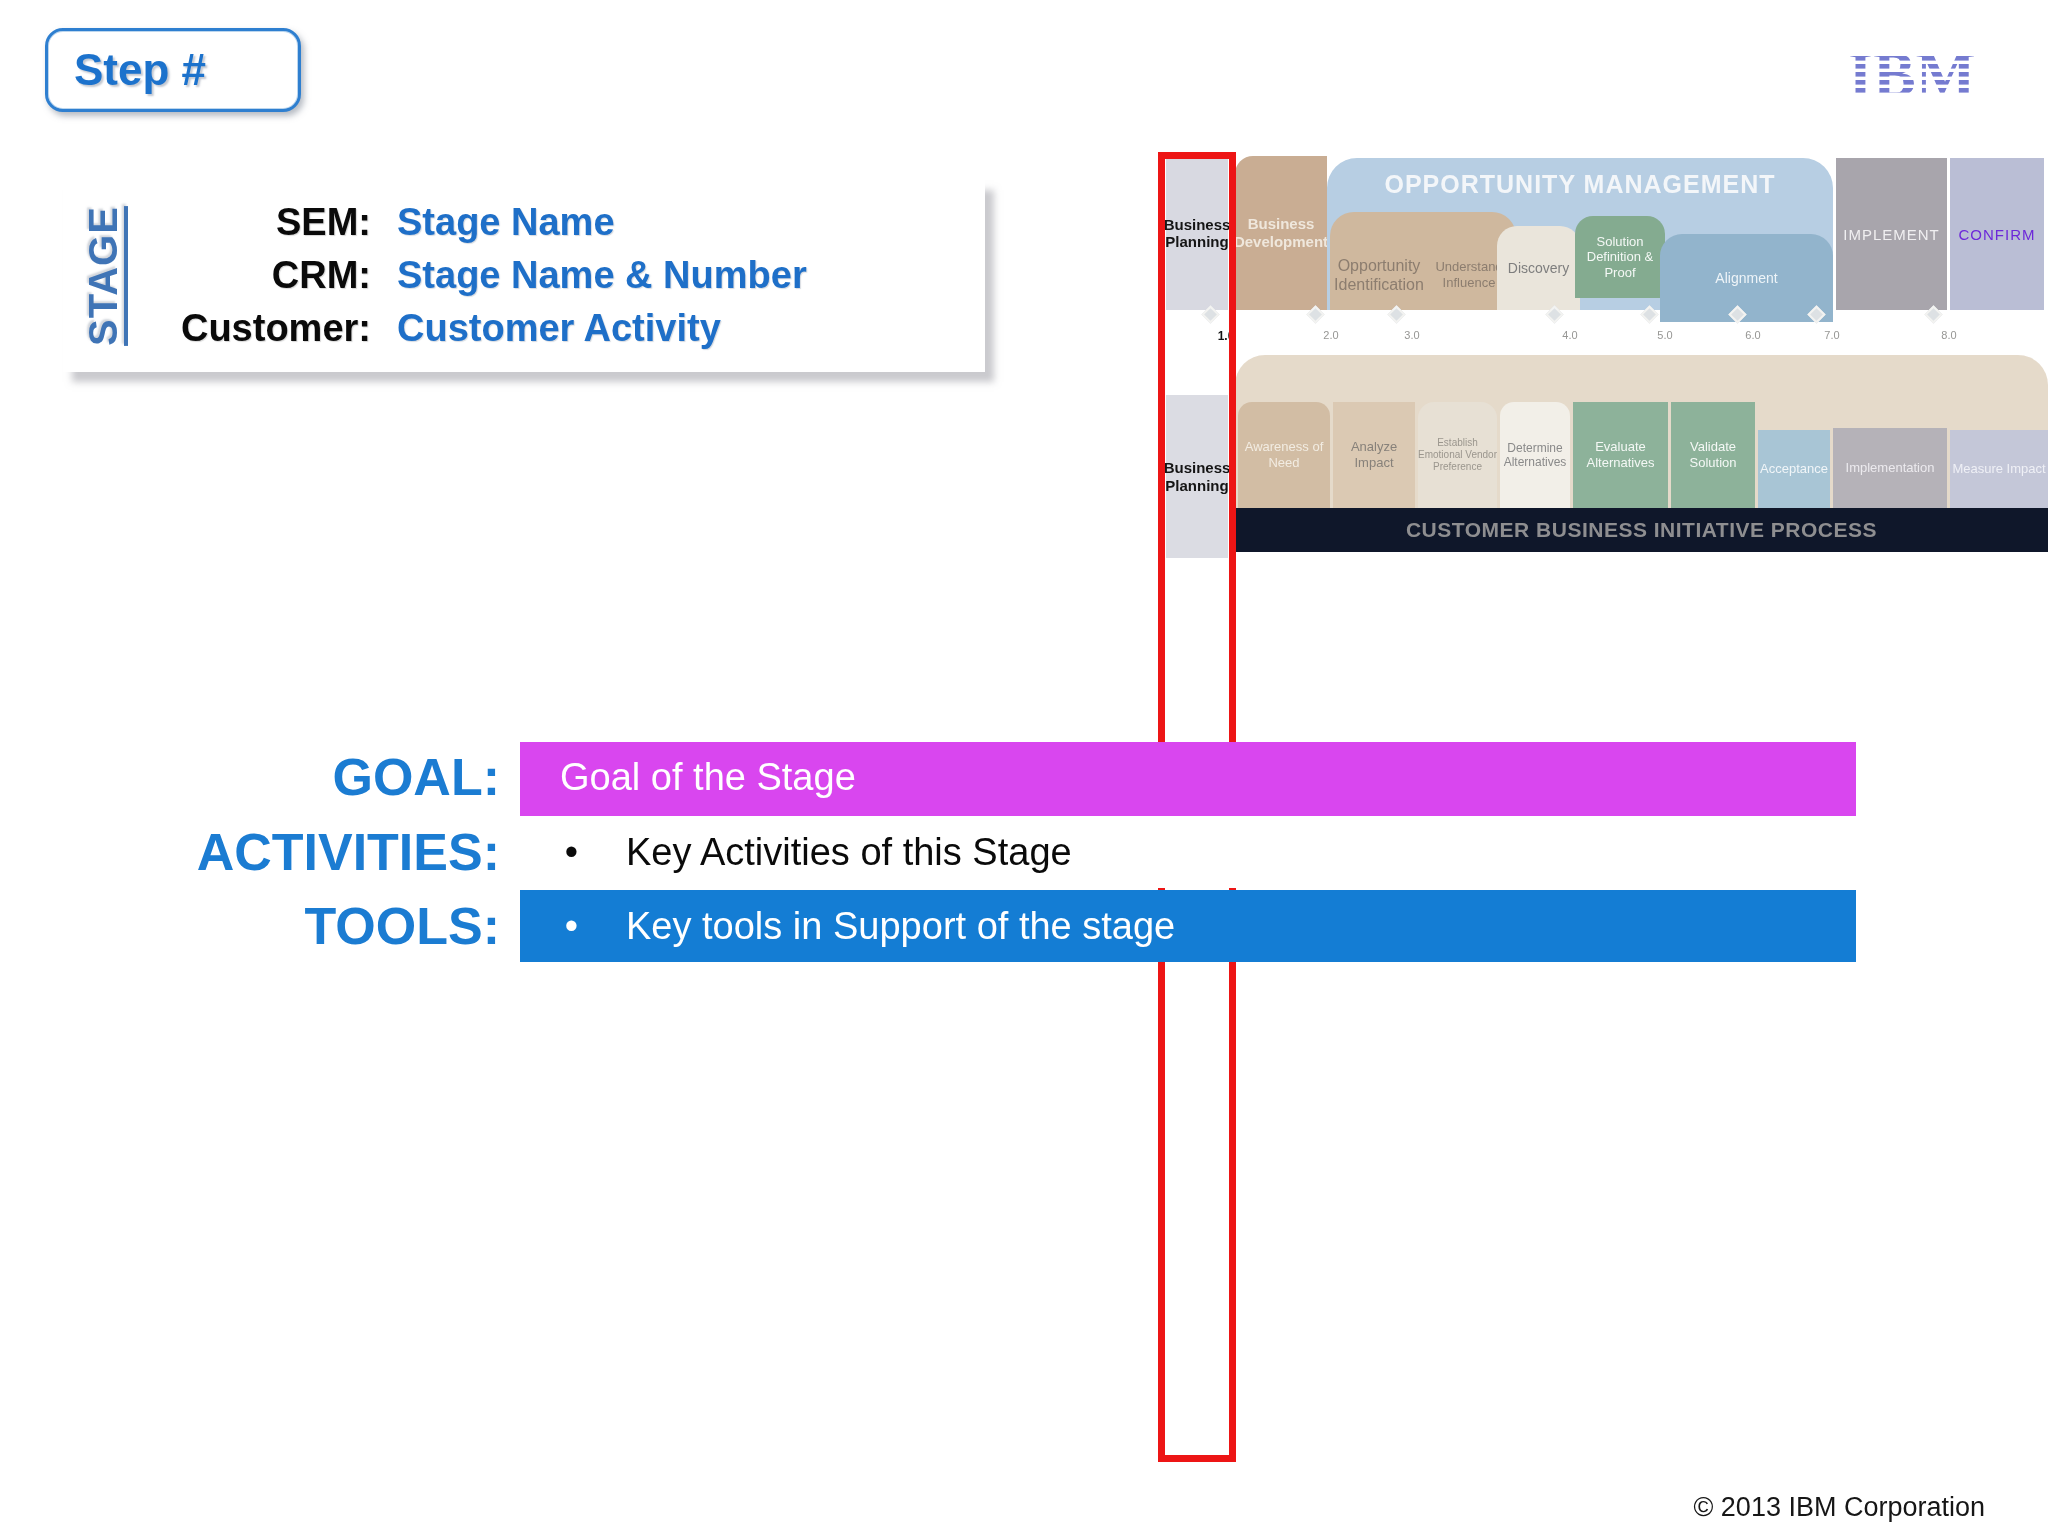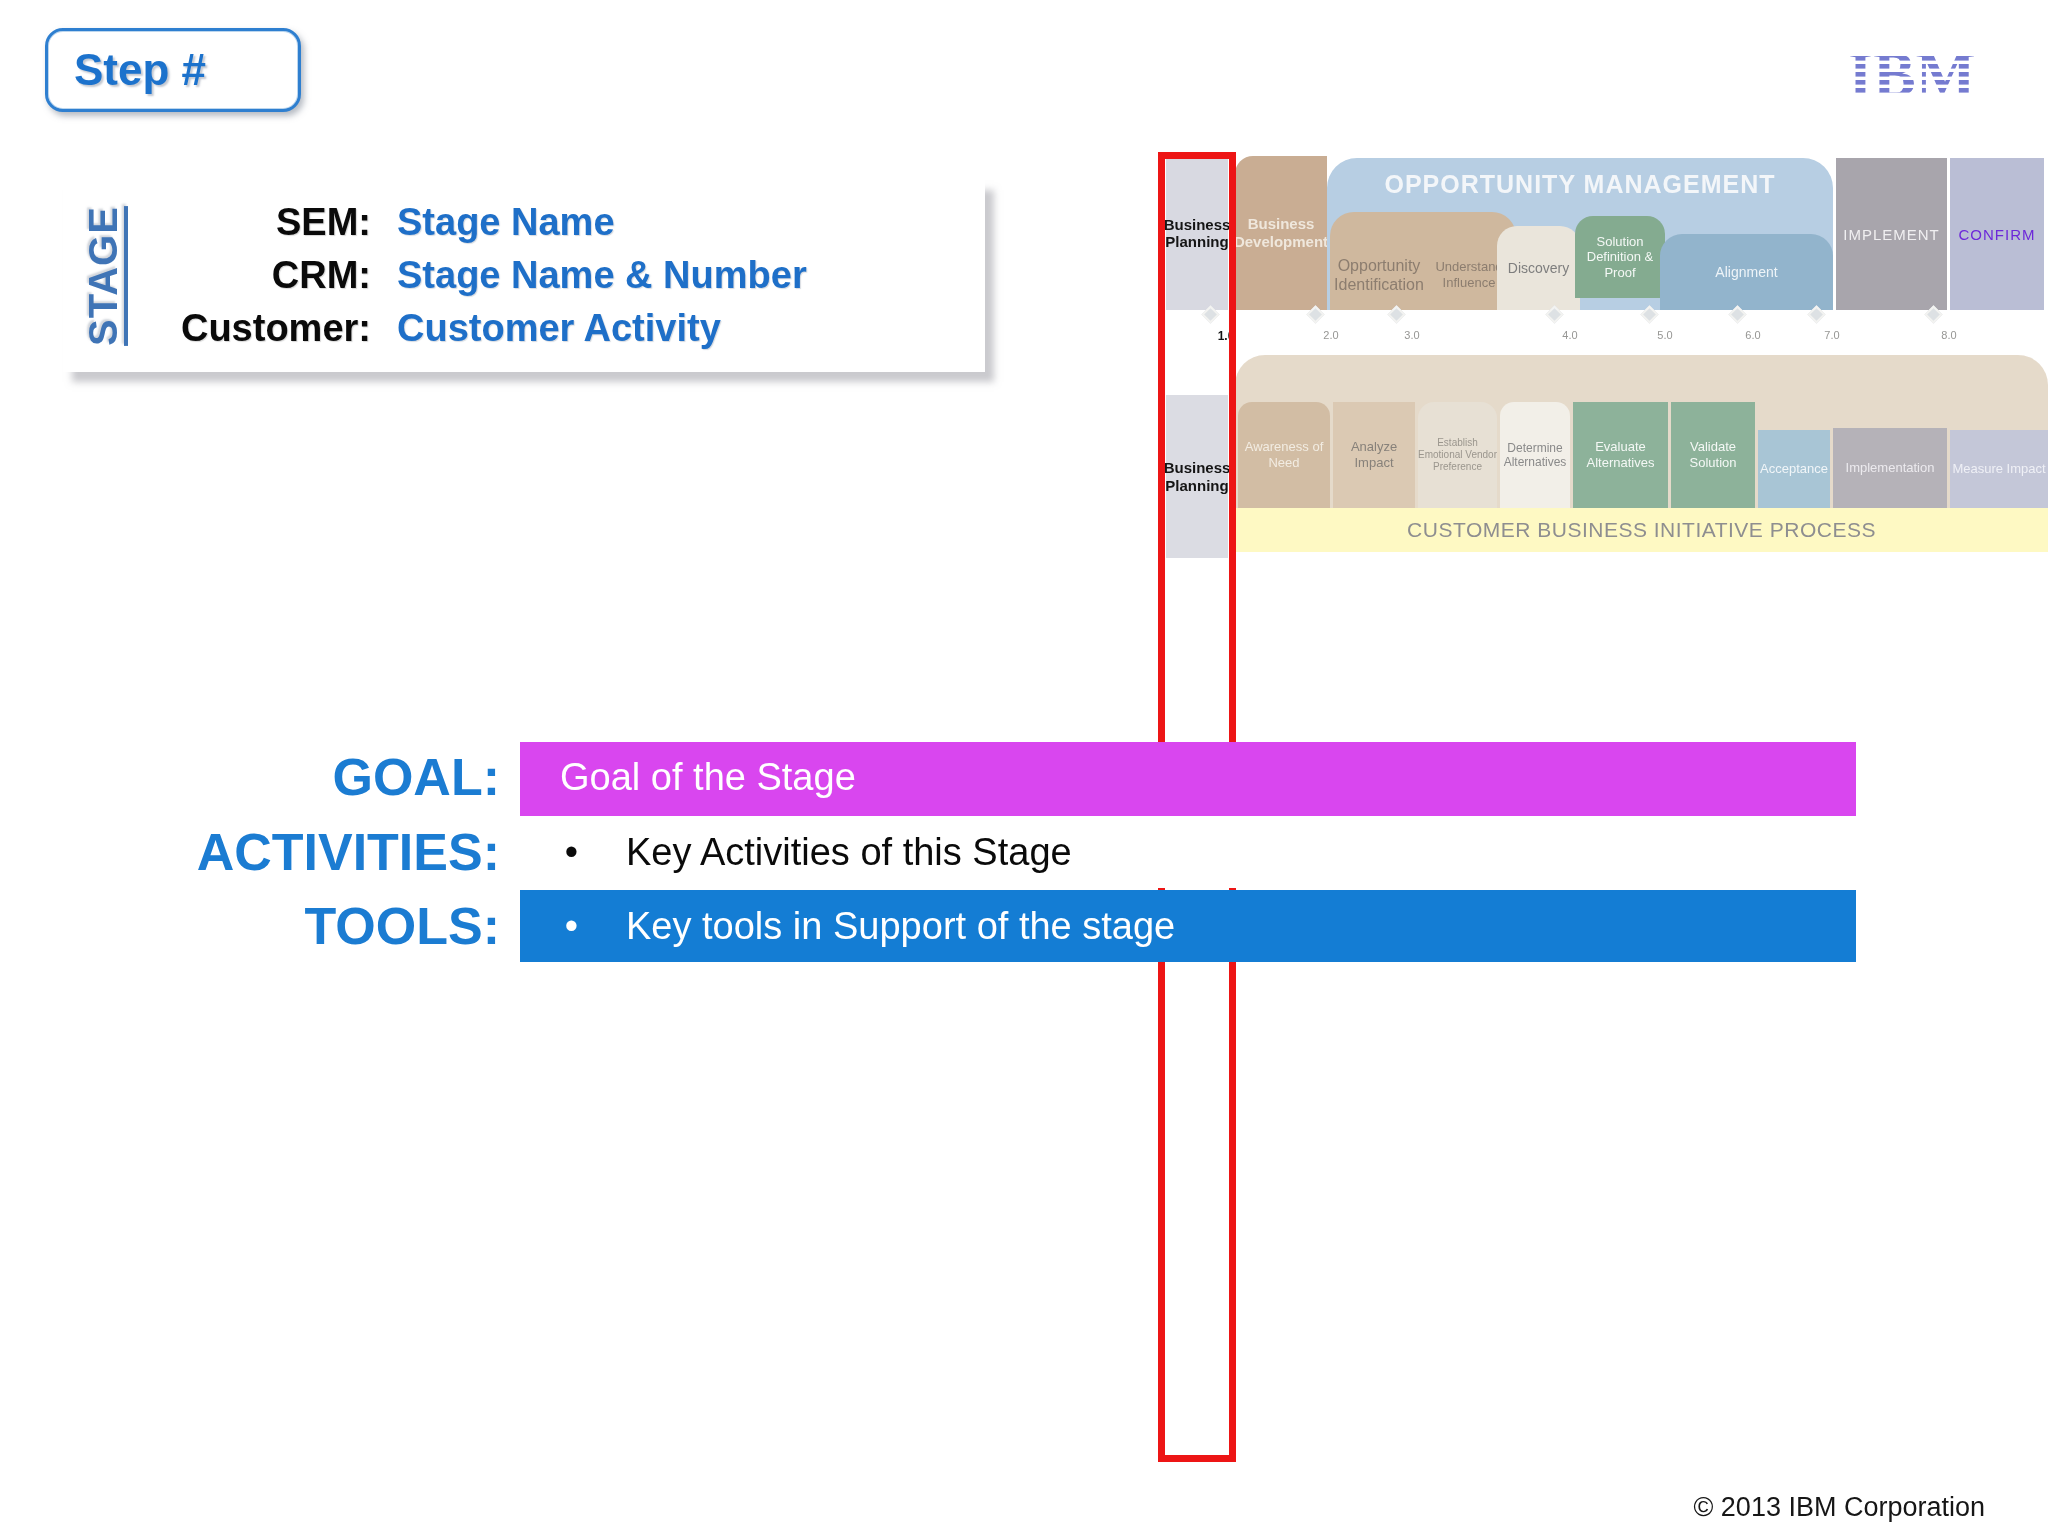--- a/index.html
+++ b/index.html
@@ -42,21 +42,21 @@
         text-align:center;}
   .d-om-title{display:block;padding-top:12px;font-size:25px;font-weight:bold;color:#f3f6f9;letter-spacing:1px;}
   .d-tanband{left:170px;top:62px;width:186px;height:98px;background:#cfb89e;border-radius:24px 24px 0 0;}
   .d-ts{display:flex;align-items:center;justify-content:center;text-align:center;line-height:1.2;}
   .ts1{left:173px;top:92px;width:92px;height:66px;color:#8c7d6f;font-size:16px;background:transparent;}
   .ts2{left:265px;top:92px;width:88px;height:66px;color:#8c7d6f;font-size:13px;background:transparent;}
   .ts3{left:337px;top:76px;width:83px;height:84px;background:#eae5db;border-radius:20px 20px 0 0;
        color:#7e7e7e;font-size:14px;}
   .ts4{left:415px;top:66px;width:90px;height:82px;background:#84ab90;border-radius:18px 18px 0 0;
        color:#f4f8f5;font-size:13px;}
-  .ts5{left:500px;top:84px;width:173px;height:76px;background:#92b4cc;border-radius:22px 22px 0 0;
+  .ts5{left:500px;top:84px;width:173px;height:88px;background:#92b4cc;border-radius:22px 22px 0 0;
        color:#eef4f8;font-size:14px;}
   .d-implement{left:676px;top:8px;width:111px;height:152px;background:#a8a5ac;
                display:flex;align-items:center;justify-content:center;
                color:#f0eff1;font-size:15px;letter-spacing:1px;}
   .d-confirm{left:790px;top:8px;width:94px;height:152px;background:#babed5;
              display:flex;align-items:center;justify-content:center;
              color:#6d28d9;font-size:15px;letter-spacing:1px;}
   .ms{position:absolute;top:158px;width:44px;margin-left:-22px;text-align:center;}
   .ms .dia{width:13px;height:13px;margin:0 auto;background:#dde1e4;border:2px solid #f3f3f1;
            transform:rotate(45deg);}
@@ -73,23 +73,23 @@
         top:252px;height:106px;font-size:13px;}
   .bs1{left:78px;width:92px;background:#d2bda4;color:#f2ece2;border-radius:14px 14px 0 0;}
   .bs2{left:173px;width:82px;background:#dbc9b3;color:#87817a;}
   .bs3{left:258px;width:79px;background:#e7e0d4;color:#9b968e;font-size:10px;border-radius:16px 16px 0 0;}
   .bs4{left:340px;width:70px;background:#f2efe8;color:#8a8a8a;font-size:12px;border-radius:14px 14px 0 0;}
   .bs5{left:413px;width:95px;background:#8db29a;color:#f4f8f5;}
   .bs6{left:511px;width:84px;background:#8db29a;color:#f4f8f5;}
   .bs7{left:598px;top:280px;height:78px;width:72px;background:#a8c5d5;color:#f0f5f8;}
   .bs8{left:673px;top:278px;height:80px;width:114px;background:#b5b2b8;color:#eceaee;}
   .bs9{left:790px;top:280px;height:78px;width:98px;background:#c4c7d8;color:#eff0f6;}
-  .d-caption{left:75px;top:358px;width:813px;height:44px;background:#fef9c3;
+  .d-caption{left:75px;top:358px;width:813px;height:44px;background:#0f172a;
              display:flex;align-items:center;justify-content:center;
-             font-size:21px;font-weight:normal;color:#8e8e90;letter-spacing:.5px;}
+             font-size:21px;font-weight:bold;color:#8e8e90;letter-spacing:.5px;}
 
   
   .red-rect{position:absolute;left:1158px;top:152px;width:78px;height:1310px;
             border:7px solid #ed1515;box-sizing:border-box;z-index:5;background:transparent;}
 
   
   .details{position:absolute;left:0;top:742px;width:2048px;z-index:10;}
   .dlabel{position:absolute;left:0;width:500px;text-align:right;font-weight:bold;
           color:#1b7cd2;font-size:52px;}
   .lab-goal{top:0;line-height:70px;}

